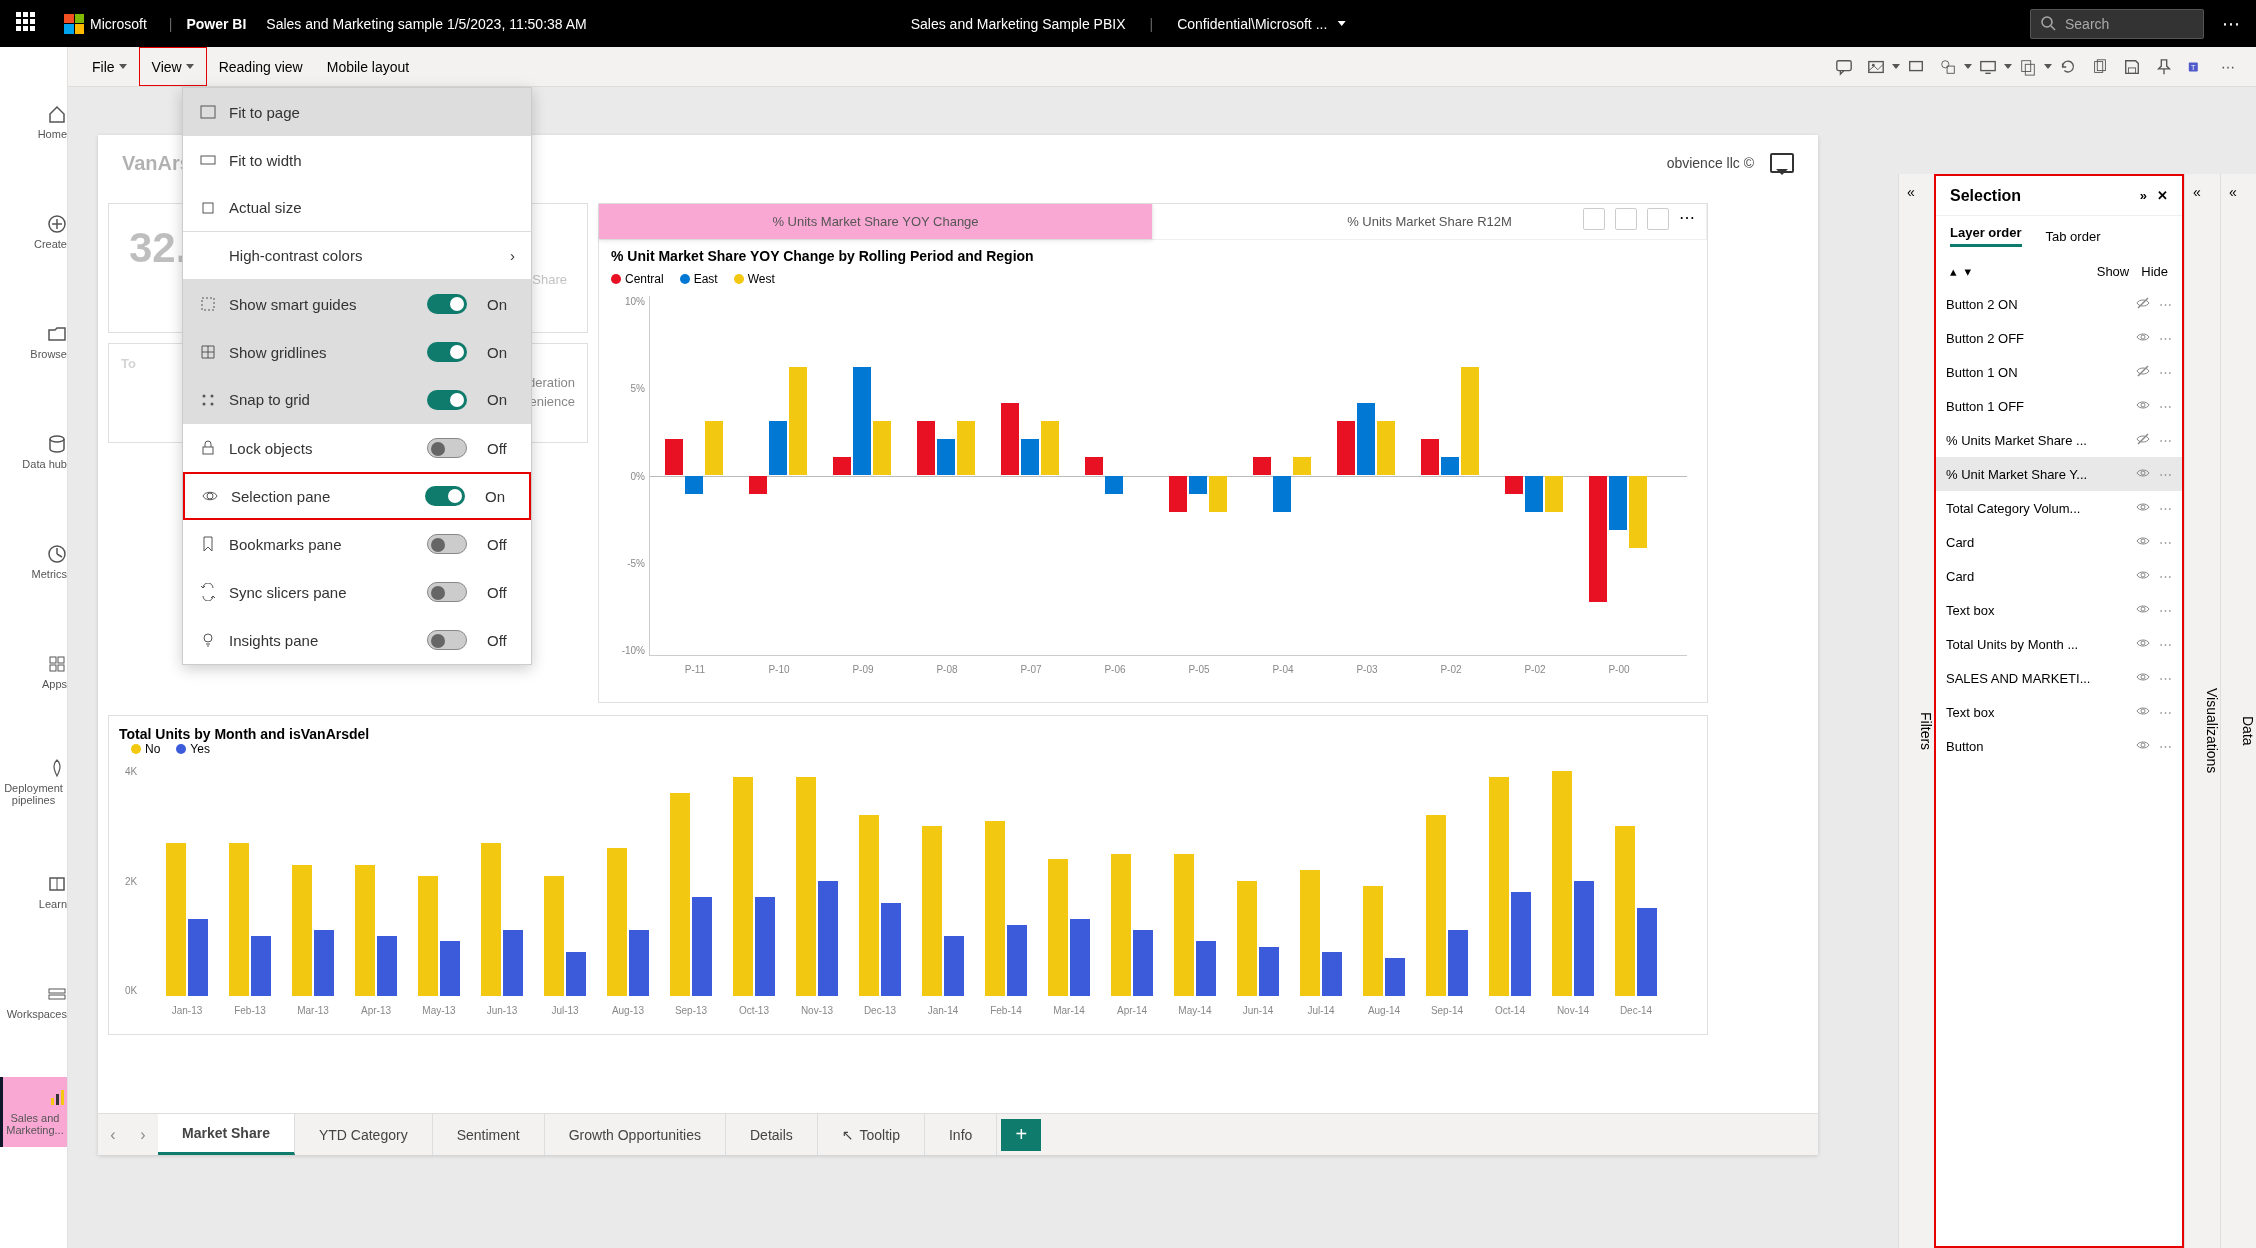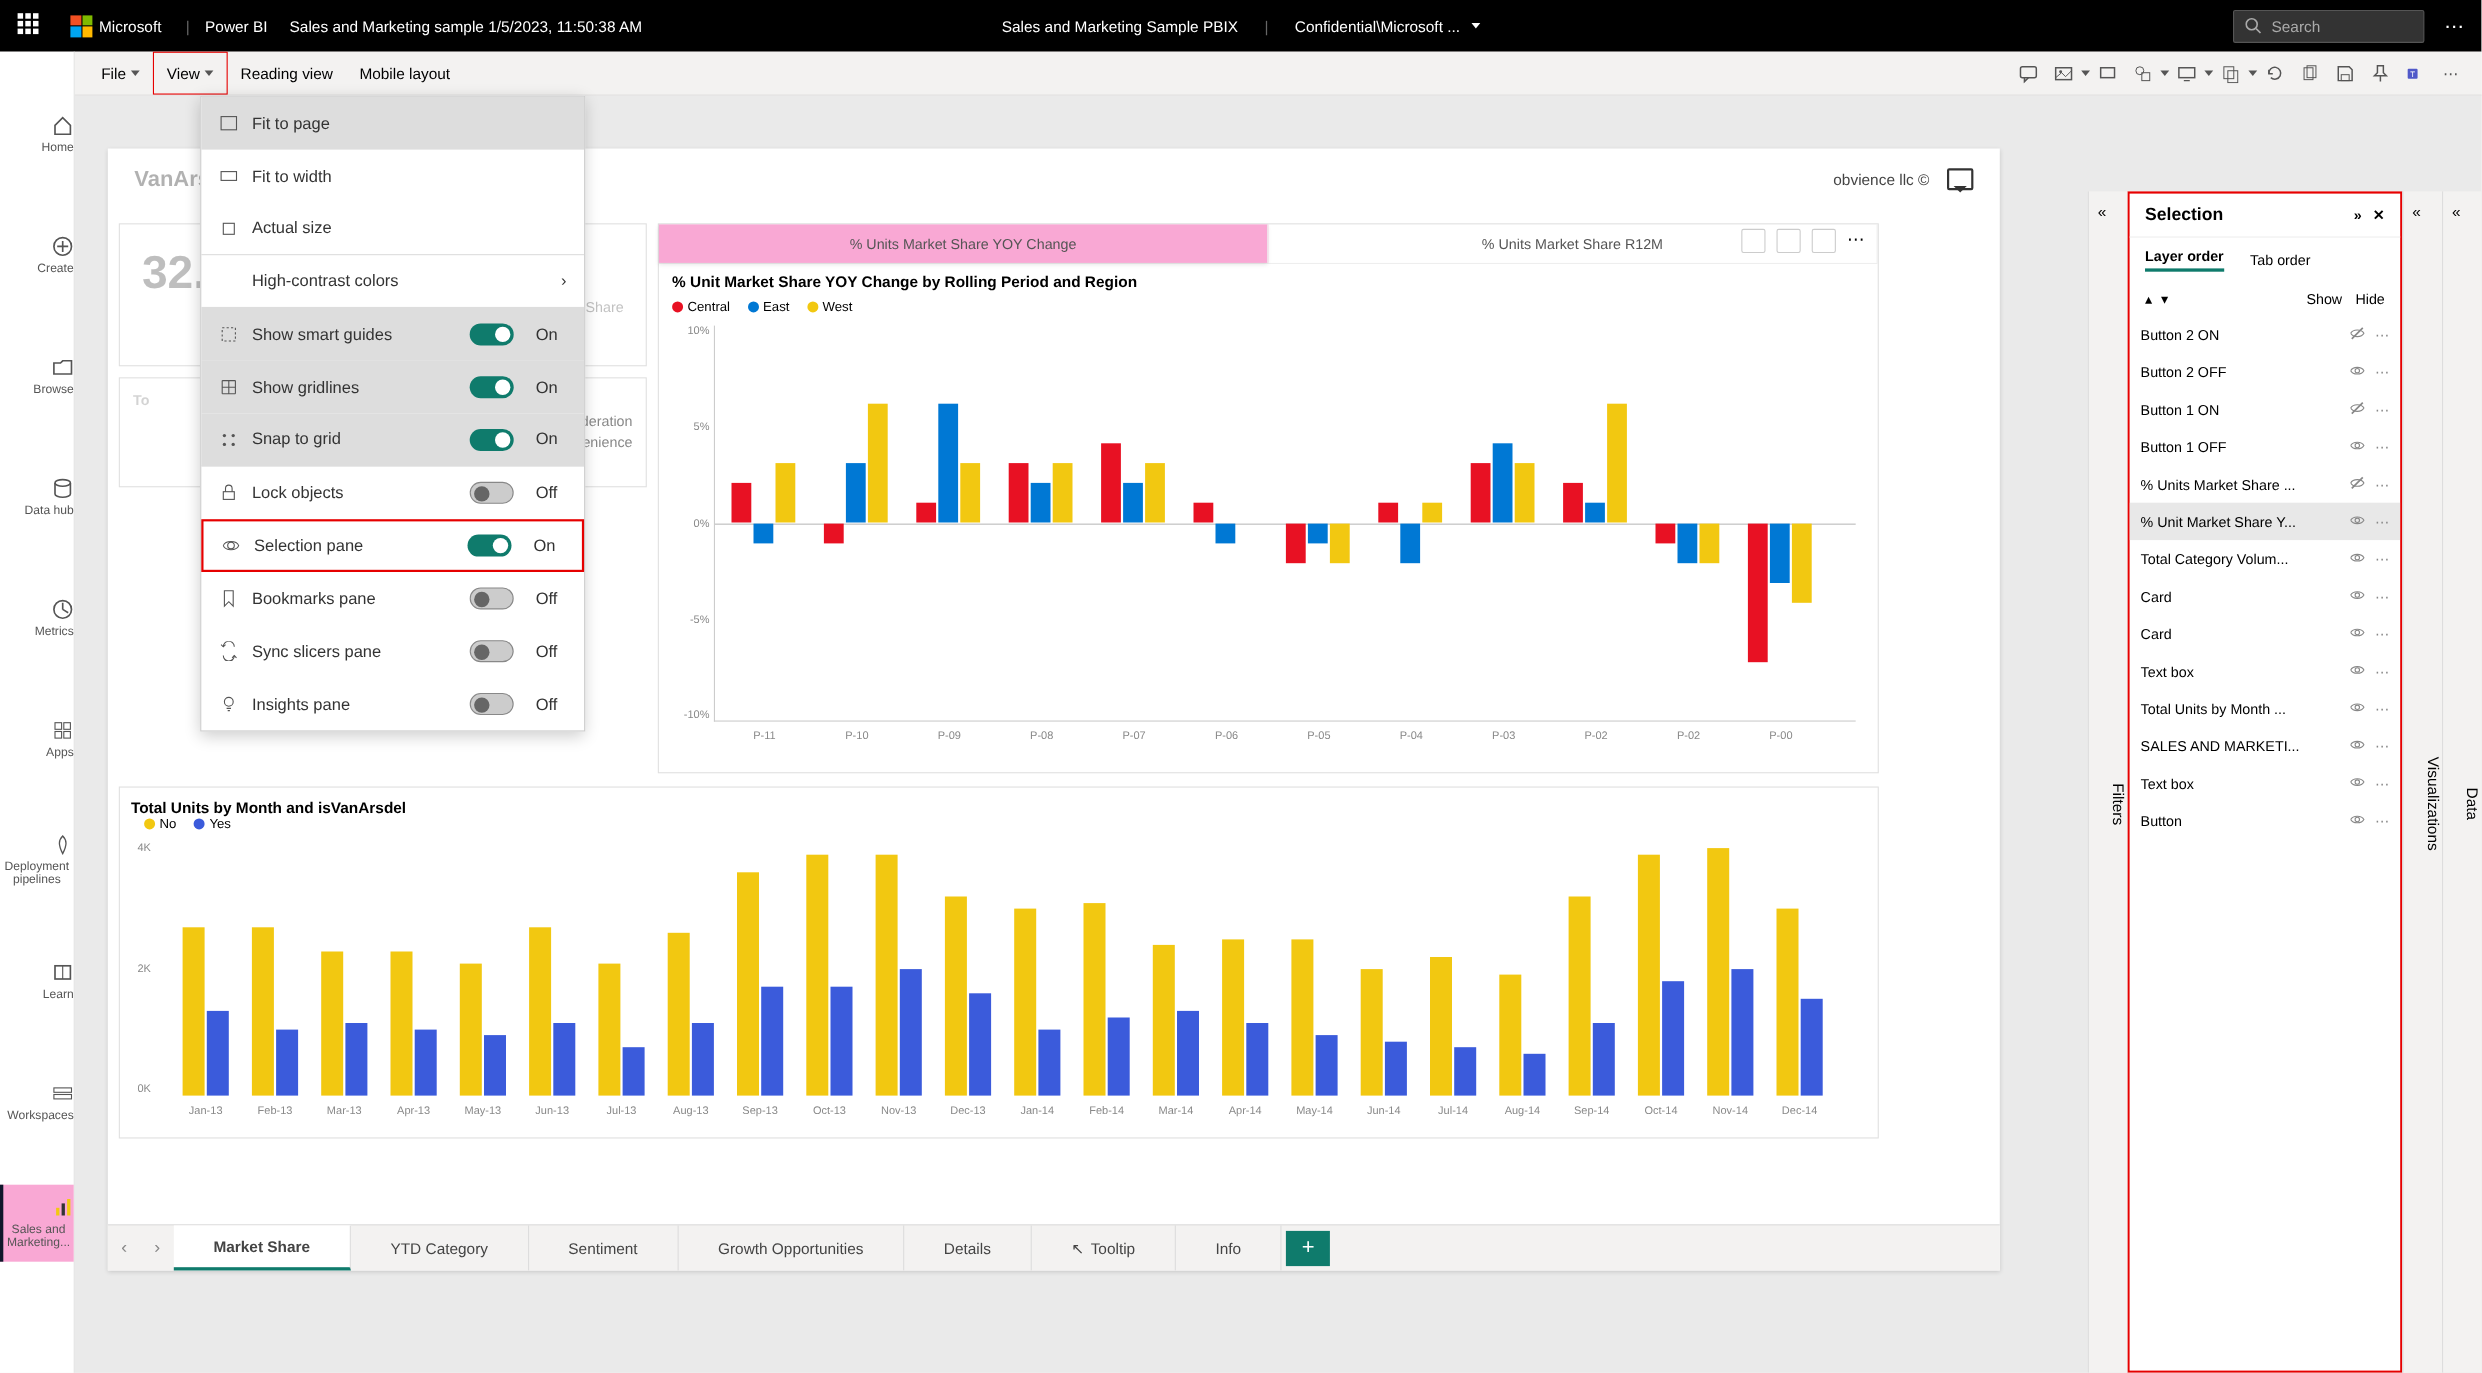--- a/index.html
+++ b/index.html
@@ -90,21 +90,21 @@
 .viz2 .title{font-size:14px;font-weight:600;}
 .chart2{position:relative;height:230px;margin:10px 30px 0 40px;}
 .chart2 .yaxis{position:absolute;left:-34px;top:0;height:100%;display:flex;flex-direction:column;justify-content:space-between;font-size:10px;color:#888;}
 .chart2 .plot{position:absolute;inset:0;}
 .chart2 .bgroup{position:absolute;bottom:0;width:56px;display:flex;align-items:flex-end;gap:2px;justify-content:center;}
 .chart2 .bar{width:20px;}
 .chart2 .xl{position:absolute;bottom:-20px;font-size:10px;color:#888;width:56px;text-align:center;}
 
 
 .pagetabs{position:absolute;bottom:0;left:0;right:0;height:42px;background:#f3f2f1;display:flex;align-items:center;border-top:1px solid #ddd;}
-.pagetabs .pt{height:100%;padding:0 36px;display:flex;align-items:center;font-size:14px;border-right:1px solid #ddd;cursor:pointer;color:#444;}
+.pagetabs .pt{height:100%;padding:0 24px;display:flex;align-items:center;font-size:14px;border-right:1px solid #ddd;cursor:pointer;color:#444;}
 .pagetabs .pt.active{background:#fff;border-bottom:3px solid #0f7b6c;font-weight:600;}
 .pagetabs .add{width:40px;height:32px;background:#0f7b6c;color:#fff;display:flex;align-items:center;justify-content:center;font-size:20px;margin-left:4px;}
 .pagetabs .nav{width:30px;text-align:center;color:#888;cursor:pointer;}
 
 
 .rightarea{position:absolute;top:87px;right:0;bottom:0;display:flex;}
 .collapsed-pane{width:36px;background:#f3f2f1;border-left:1px solid #ddd;writing-mode:vertical-rl;text-align:center;padding-top:40px;font-size:14px;cursor:pointer;position:relative;}
 .collapsed-pane .chev{writing-mode:horizontal-tb;position:absolute;top:10px;left:8px;font-size:14px;}
 
 .selection-pane{width:250px;background:#fff;border:2px solid #e60000;display:flex;flex-direction:column;}
@@ -141,21 +141,21 @@
   <div class="ms-logo">
       <span class="sq">
         <span></span>
         <span></span>
         <span></span>
         <span></span>
       </span>
       <span>Microsoft</span>
     </div>
   <span class="sep">|</span>
-  <span style="font-weight:400;">Power BI</span>
+  <span style="font-weight:700;">Power BI</span>
   <span style="margin-left:20px;">Sales and Marketing sample 1/5/2023, 11:50:38 AM</span>
   <div class="center">
     <span>Sales and Marketing Sample PBIX</span>
     <span class="sep">|</span>
     <span>Confidential\Microsoft ...</span>
     <span class="chev-down" style="border-top-color:#fff;"></span>
   </div>
   <div class="search">
     <svg width="16" height="16" viewBox="0 0 16 16" style="margin-right:8px;">
         <circle cx="6" cy="6" r="5" stroke="#aaa" fill="none" stroke-width="1.5"></circle>

